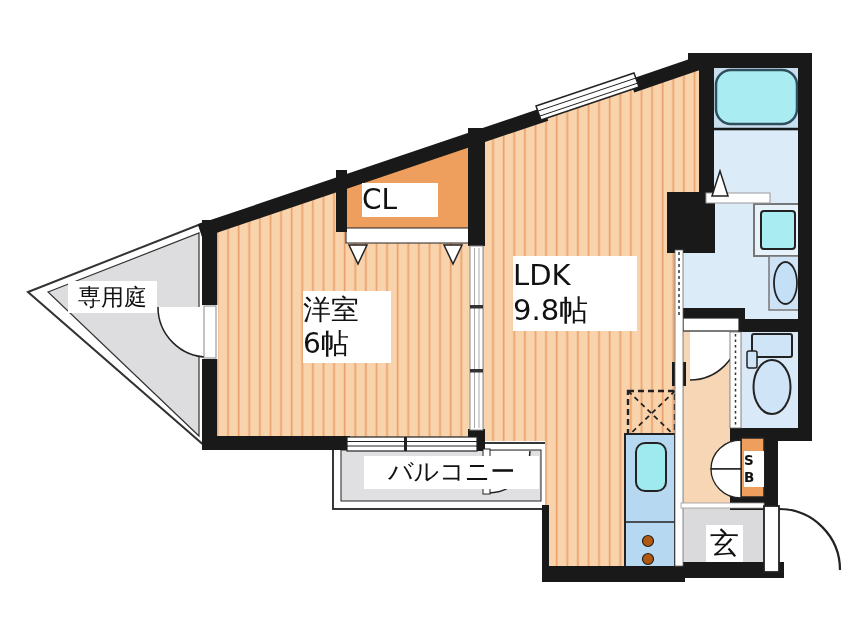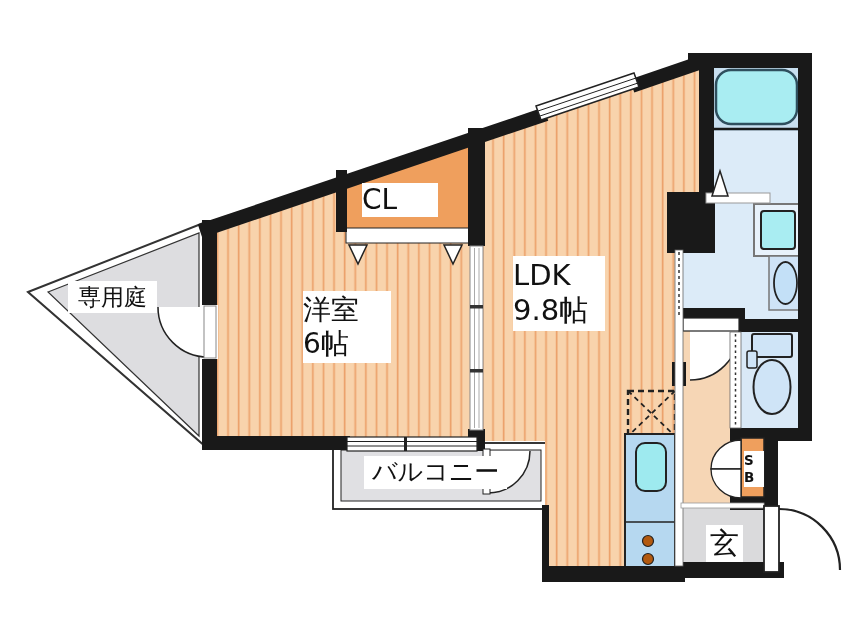--- a/index.html
+++ b/index.html
@@ -9,22 +9,22 @@
   }
   #plan svg{position:absolute;left:0;top:0;}
   .lbl{
     position:absolute;background:#ffffff;color:#111;
     font-family:"DejaVu Sans",sans-serif;font-weight:500;
     white-space:nowrap;line-height:1.22;text-align:left;
   }
   .lbl-garden{left:68px;top:281px;font-size:23px;padding:2px 10px;}
   .lbl-cl{left:362px;top:183px;width:76px;font-size:28px;}
   .lbl-yoshitsu{left:303px;top:291px;width:88px;font-size:28px;padding:2px 0;}
-  .lbl-ldk{left:513px;top:256px;width:92px;font-size:29px;padding:2px 0;}
-  .lbl-balcony{left:364px;top:456px;font-size:25px;padding:1px 8px;}
+  .lbl-ldk{left:513px;top:256px;width:124px;font-size:29px;padding:2px 0;}
+  .lbl-balcony{left:364px;top:456px;font-size:25px;padding:1px 24px;}
   .lbl-gen{left:706px;top:525px;font-size:29px;padding:1px 4px;}
   .lbl-sb{left:744px;top:451px;width:20px;font-size:13.5px;font-weight:700;line-height:1.25;padding:1px 0;}
 </style>
 </head>
 <body>
 
 <div id="plan">
   <svg width="846" height="634" viewBox="0 0 846 634">
     <defs>
       <pattern id="wood" width="10.6" height="20" patternUnits="userSpaceOnUse">

